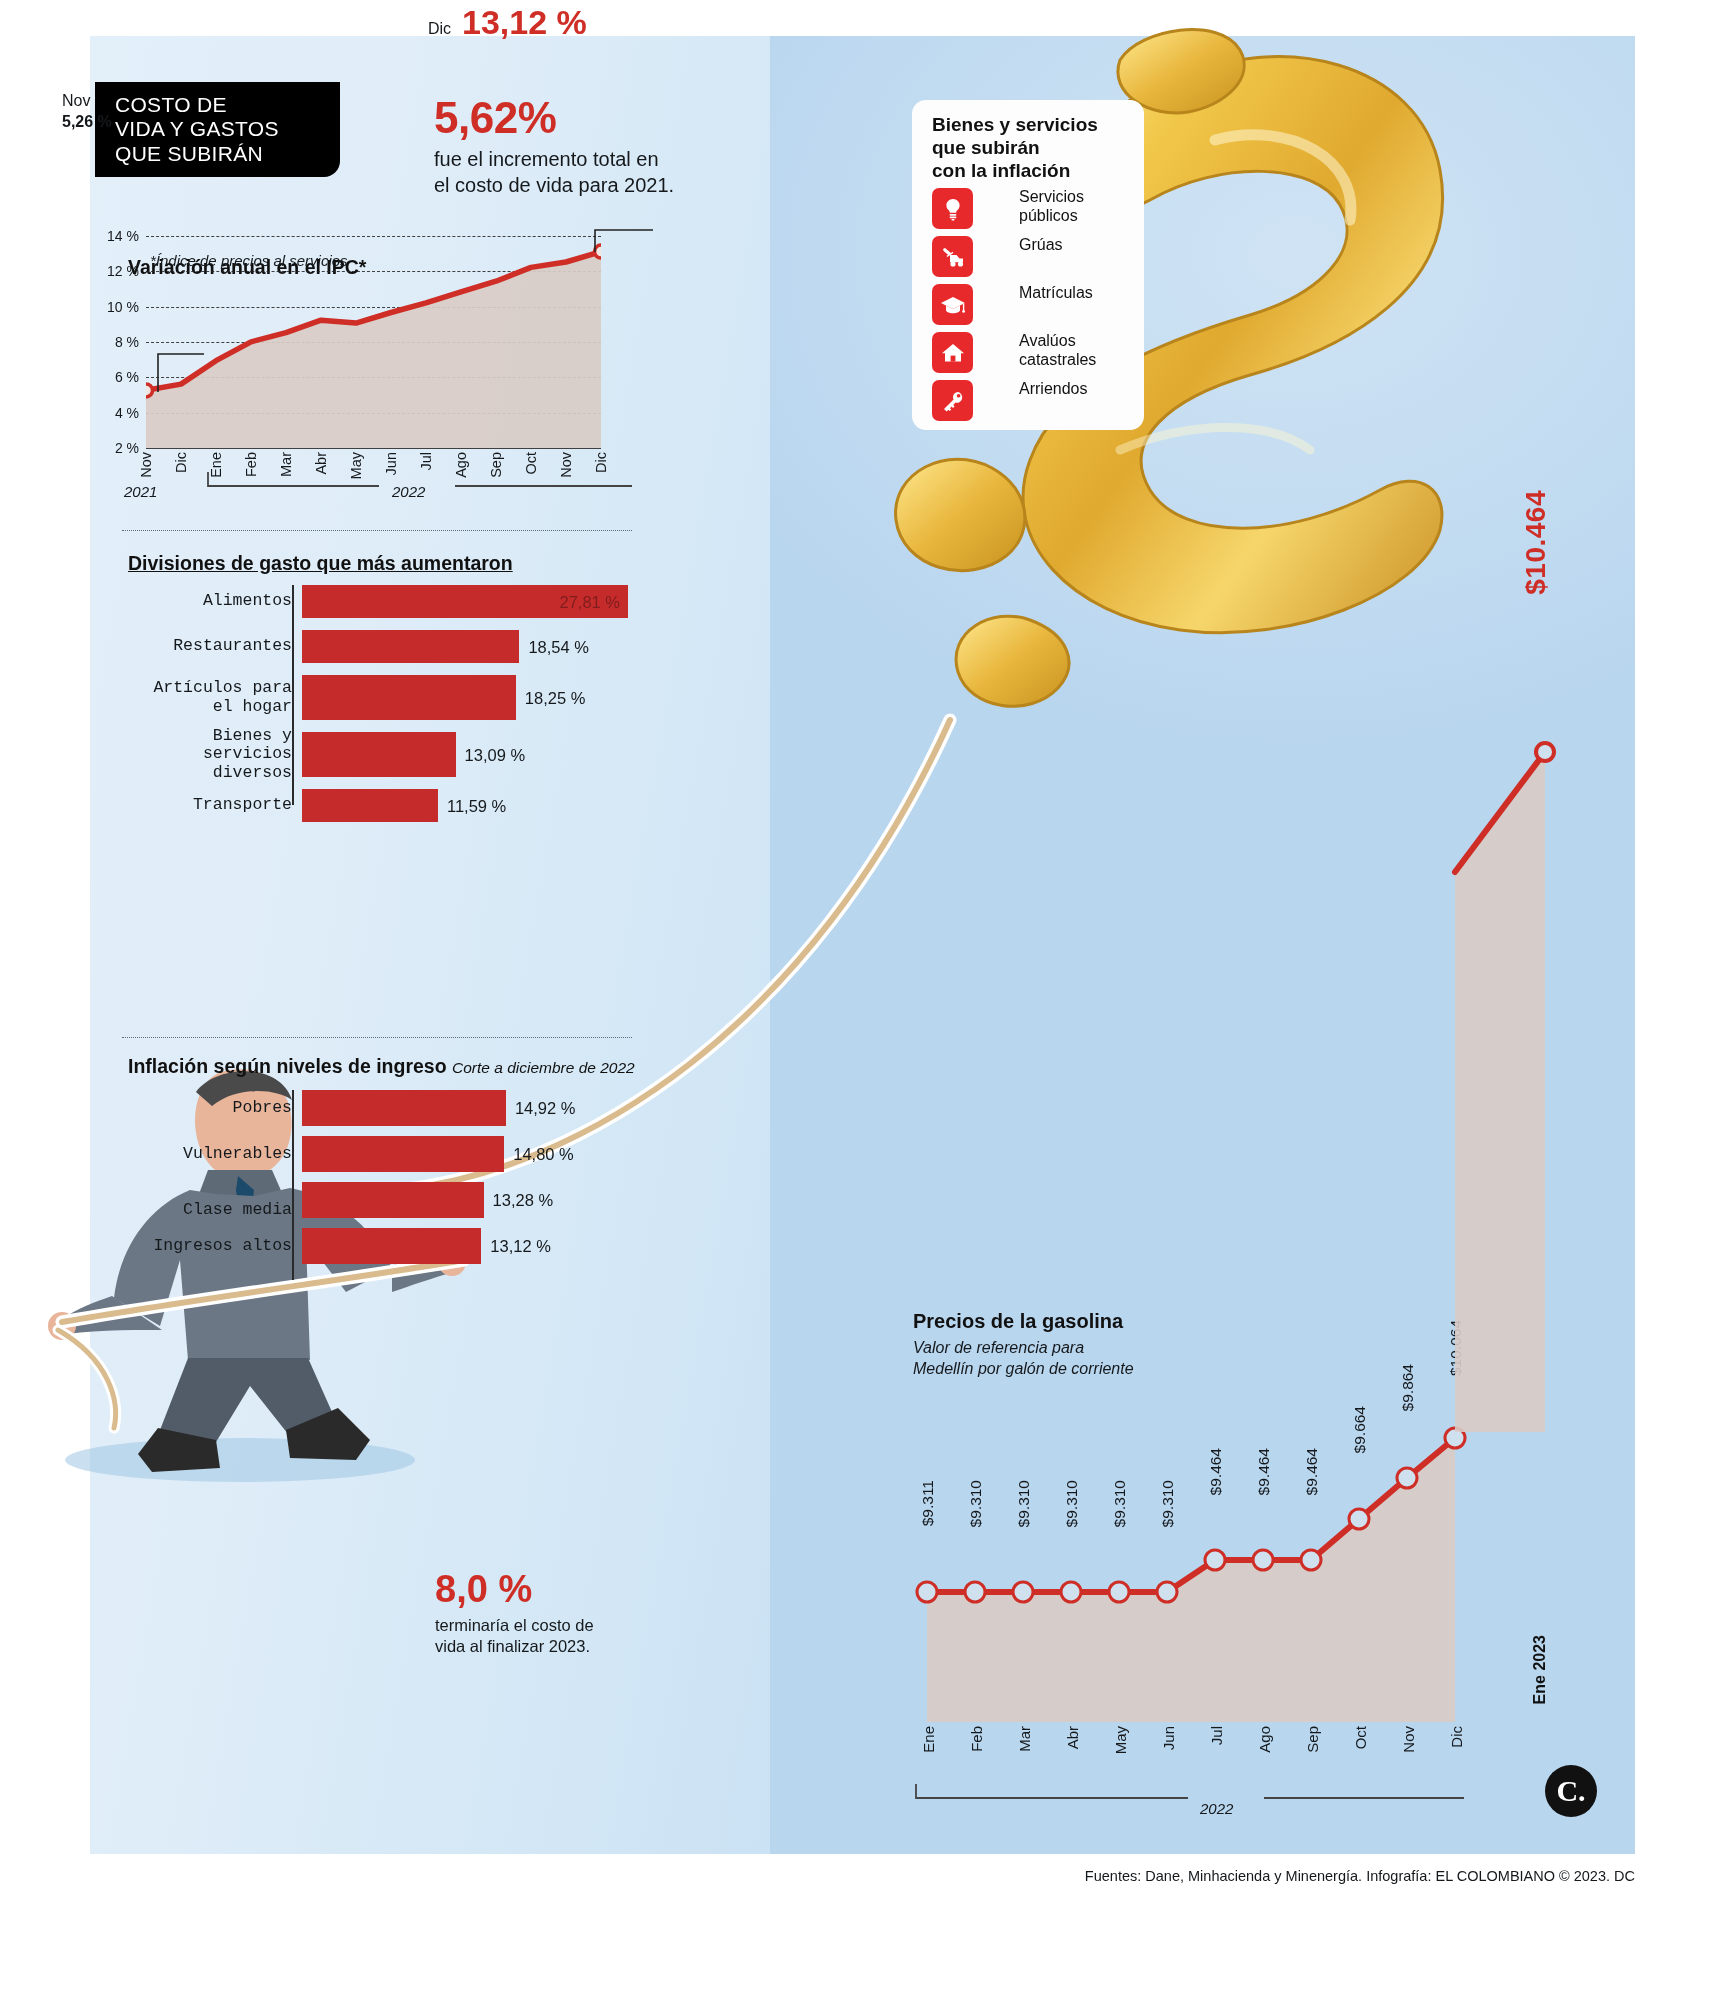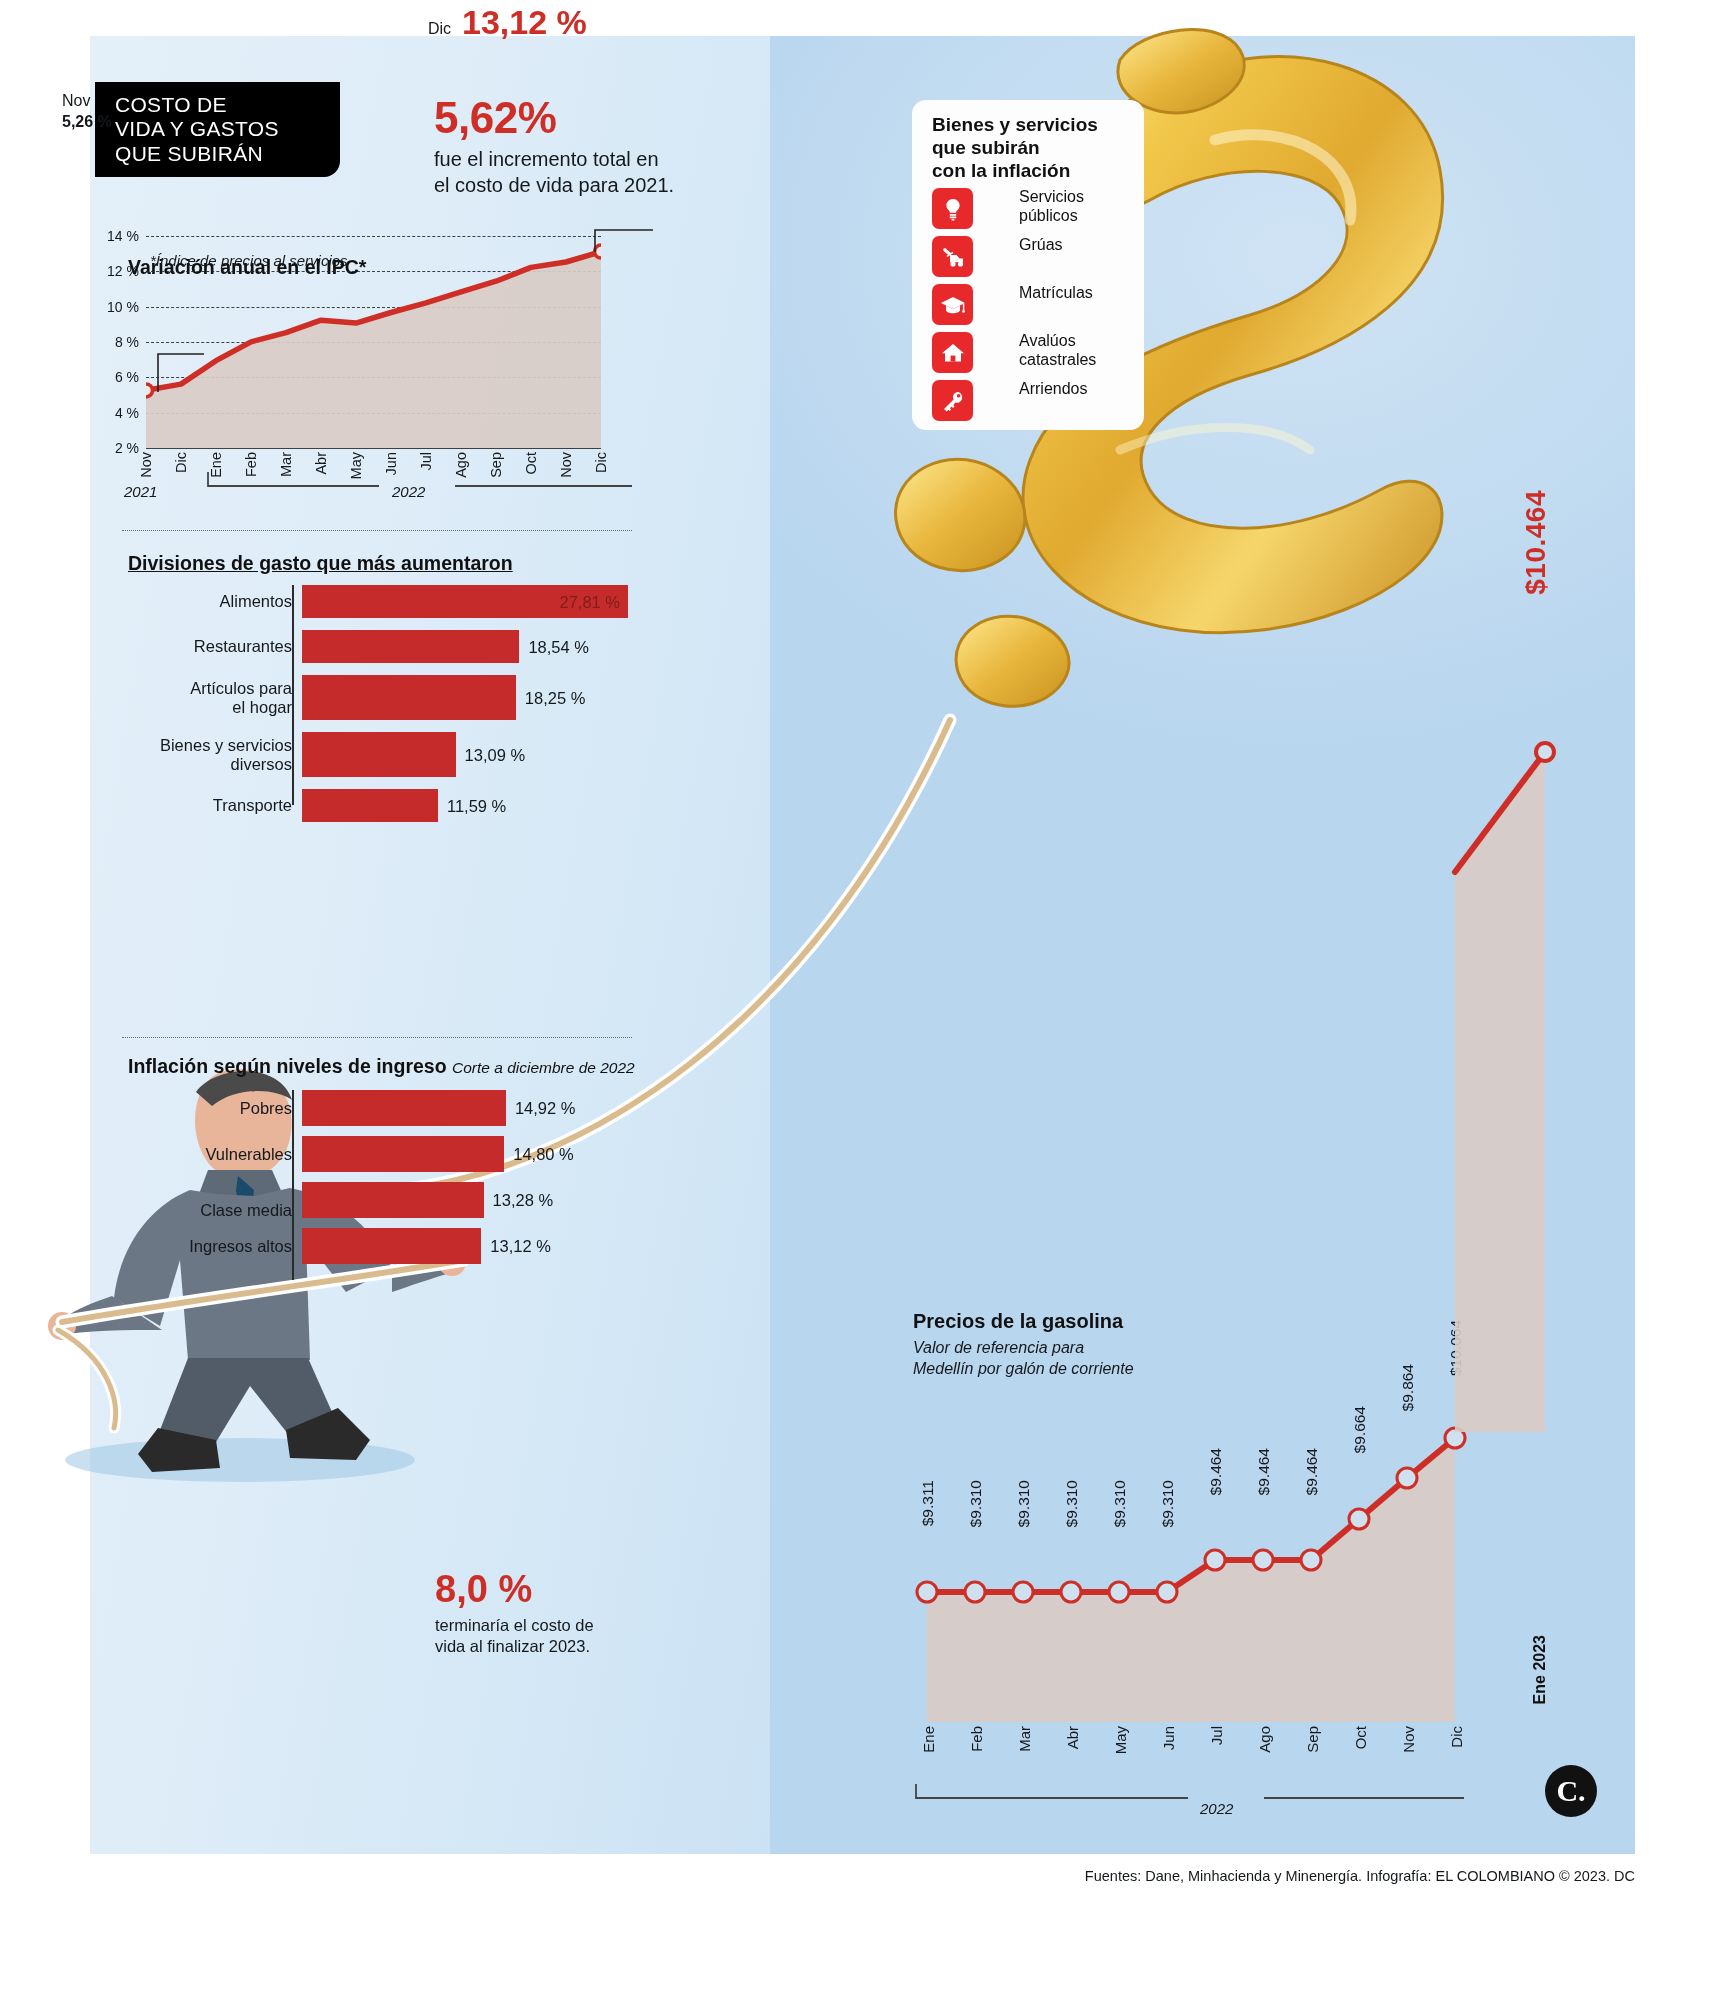--- a/index.html
+++ b/index.html
@@ -79,21 +79,21 @@
   .nov-lead{position:absolute;left:62px;top:92px;font-size:16px;color:#15191c;}
   .nov-val{position:absolute;left:62px;top:113px;font-size:16px;font-weight:bold;color:#15191c;}
   .foot-note{position:absolute;left:150px;top:252px;font-size:15px;font-style:italic;color:#15191c;}
   .yr-2021{position:absolute;left:124px;top:483px;font-size:15px;font-style:italic;color:#15191c;}
   .yr-2022{position:absolute;left:392px;top:483px;font-size:15px;font-style:italic;color:#15191c;}
   
   .hbar-wrap{position:absolute;}
   .hbar-row{display:flex;align-items:center;}
   .hbar-lbl{
     text-align:right;font-size:16.5px;color:#15191c;line-height:1.13;
-    padding-right:10px;flex:0 0 auto;
+    padding-right:10px;flex:0 0 auto;font-family:Liberation Mono, monospace;
   }
   .hbar-track{position:relative;flex:1 1 auto;height:100%;}
   .hbar-fill{background:#c62b2b;height:100%;}
   .hbar-val{
     position:absolute;top:50%;transform:translateY(-50%);
     font-size:16.5px;color:#15191c;white-space:nowrap;
   }
   .hbar-val.inside{color:#7f1d1d;}
   .axis-v{position:absolute;width:1.5px;background:#2a2a2a;}
   .dot-div{position:absolute;border-top:1.6px dotted #5a6b78;}

